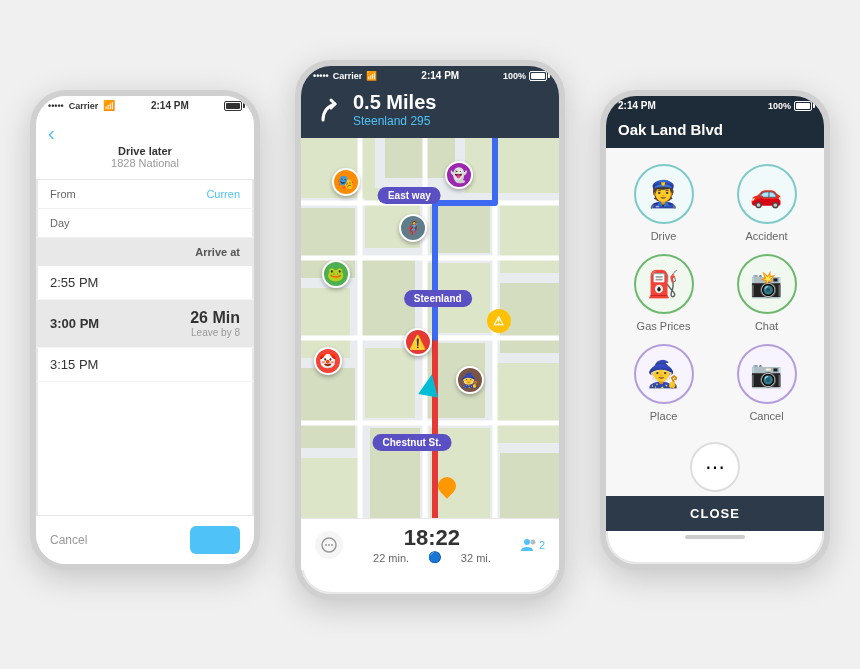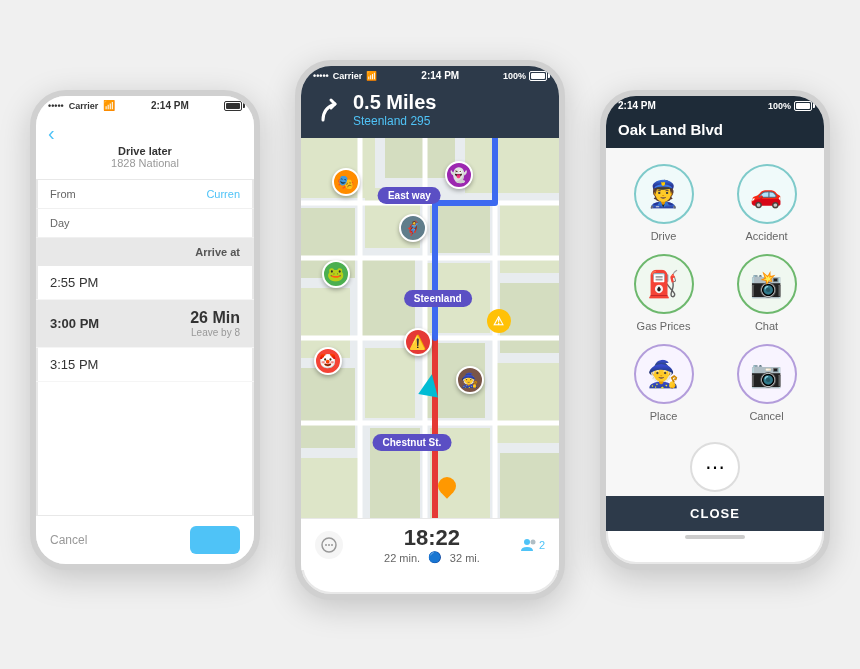--- a/index.html
+++ b/index.html
@@ -237,21 +237,21 @@
 
     .nav-footer {
       background: white;
       display: flex;
       align-items: center;
       justify-content: space-between;
       padding: 6px 14px;
       border-top: 1px solid #e8e8e8;
     }
     .nav-timer { font-size: 22px; font-weight: 700; color: #333; text-align: center; flex: 1; }
-    .nav-details { display: flex; align-items: center; gap: 8px; font-size: 11px; color: #666; }
+    .nav-details { display: flex; align-items: center; gap: 19px; font-size: 11px; color: #666; }
     .chat-icon-btn { width: 28px; height: 28px; background: #f5f5f5; border-radius: 50%; display: flex; align-items: center; justify-content: center; }
     .users-badge { font-size: 11px; color: #4fc3f7; display: flex; align-items: center; gap: 2px; }
 
     
     .right-header {
       background: #1e2b38;
       padding: 6px 12px 10px;
     }
     .right-header .street-name {
       font-size: 15px;

